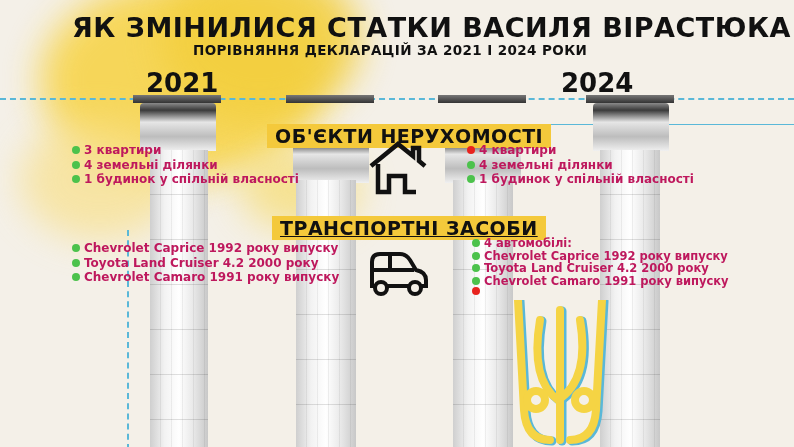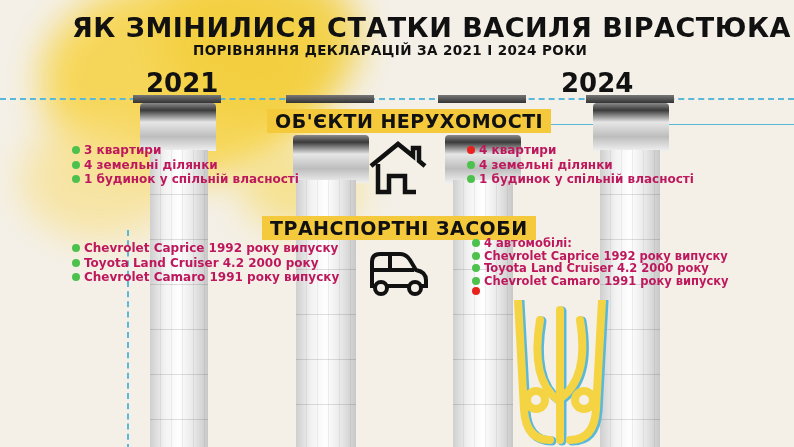--- a/index.html
+++ b/index.html
@@ -73,22 +73,22 @@
       <circle cx="74" cy="100" r="9"></circle>
     </g>
   </svg>
 
   <div class="title">ЯК ЗМІНИЛИСЯ СТАТКИ ВАСИЛЯ ВІРАСТЮКА:</div>
   <div class="subtitle">ПОРІВНЯННЯ ДЕКЛАРАЦІЙ ЗА 2021 І 2024 РОКИ</div>
 
   <div class="year" style="left:146px;">2021</div>
   <div class="year" style="left:561px;">2024</div>
 
-  <div class="band" style="left:267px; top:109px;text-align:right;">ОБ'ЄКТИ НЕРУХОМОСТІ</div>
-  <div class="band" style="left:262px; top:216px;">ТРАНСПОРТНІ ЗАСОБИ</div>
+  <div class="band" style="left:267px; top:124px;text-align:right;">ОБ'ЄКТИ НЕРУХОМОСТІ</div>
+  <div class="band" style="left:272px; top:216px;text-decoration:underline;">ТРАНСПОРТНІ ЗАСОБИ</div>
 
   <svg class="icon" style="left:367px; top:140px;" width="62" height="56" viewBox="0 0 62 56">
     <path d="M4 26 L31 4 L46 16 L46 8 L52 8 L52 21 L58 26" fill="none" stroke="#111" stroke-width="4.5" stroke-linejoin="miter"></path>
     <path d="M11 24 L11 52 L22 52 L22 36 L38 36 L38 52 L49 52" fill="none" stroke="#111" stroke-width="4.5"></path>
   </svg>
 
   <svg class="icon" style="left:368px; top:250px;" width="62" height="46" viewBox="0 0 62 46">
     <path d="M6 36 L4 36 L4 12 Q4 4 12 4 L32 4 Q38 4 42 10 L48 20 Q58 22 58 30 L58 36 L54 36" fill="none" stroke="#111" stroke-width="4"></path>
     <path d="M6 20 L46 20 M22 4 L22 20" fill="none" stroke="#111" stroke-width="4"></path>
     <path d="M20 36 L40 36" stroke="#111" stroke-width="4"></path>

